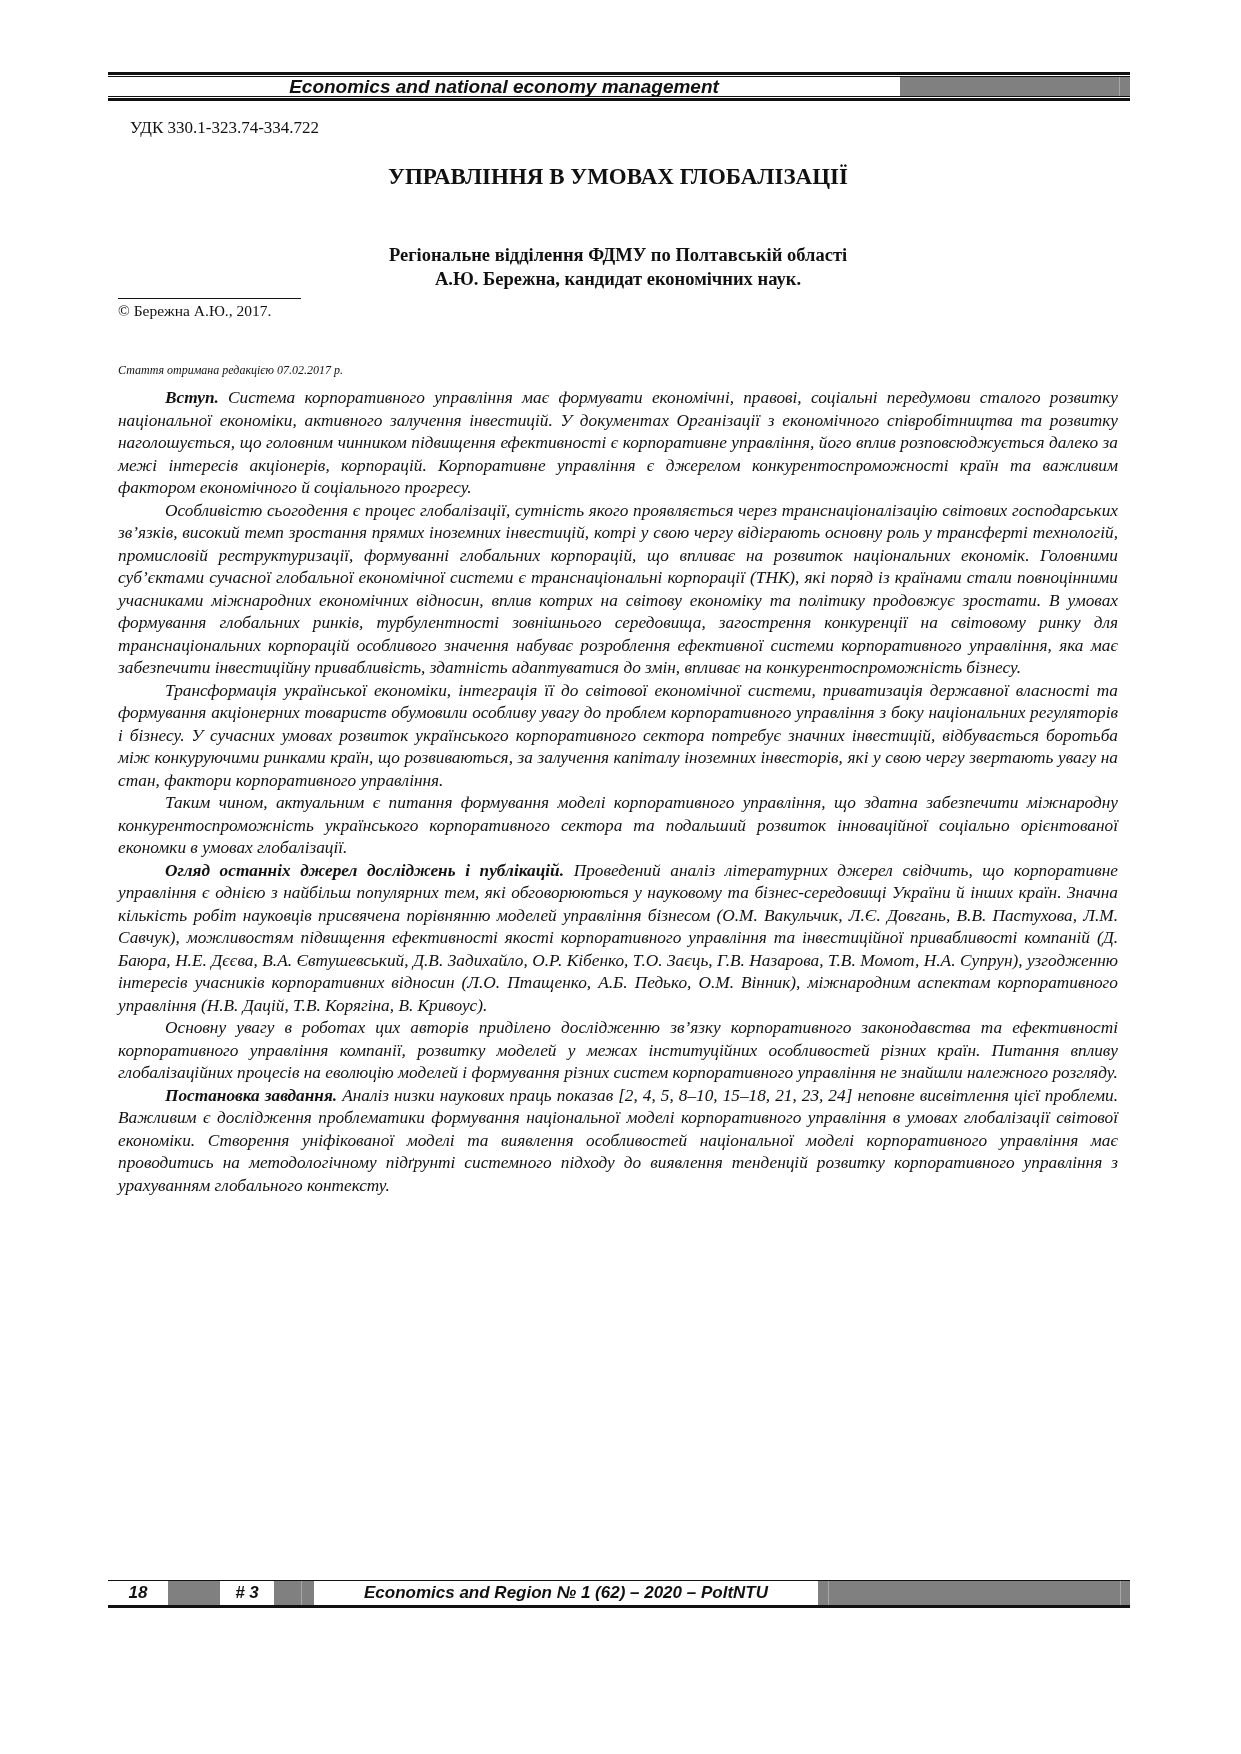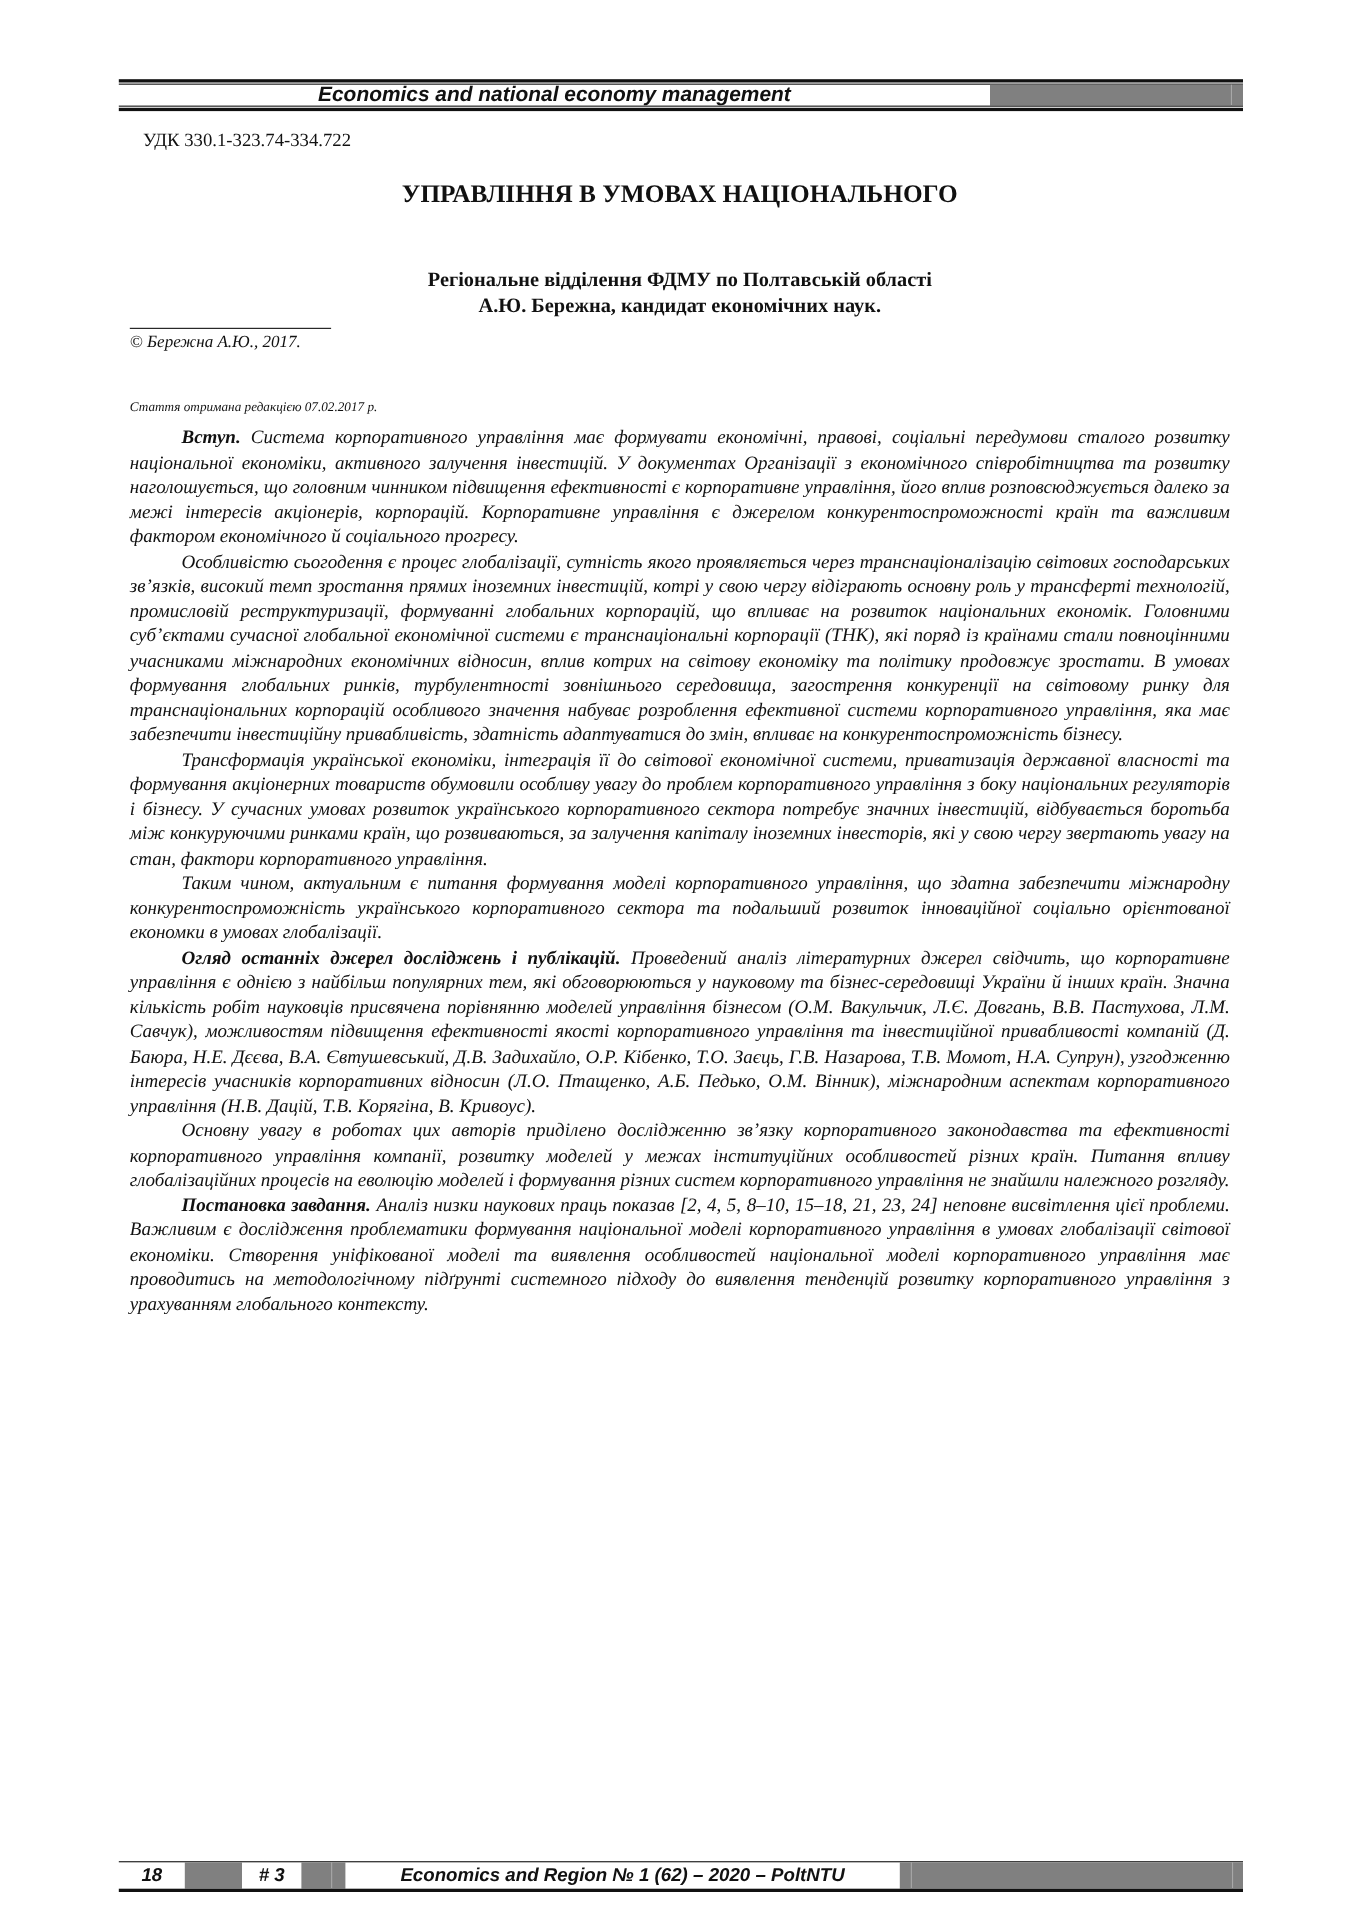--- a/index.html
+++ b/index.html
@@ -18,29 +18,29 @@
     .hdr .grey .tick { position: absolute; right: 10px; top: 0; width: 1px; height: 19px; background: #a8a8a8; }
 
     
     .serif { font-family: "Liberation Serif", serif; }
     .udk { position: absolute; left: 118px; top: 118px; font-size: 17px; margin-left: 12px; }
     .title-block { position: absolute; left: 118px; top: 163px; width: 1000px; text-align: center;
       font-weight: bold; font-size: 23px; line-height: 27px; }
     .author-block { position: absolute; left: 118px; top: 243px; width: 1000px; text-align: center;
       font-weight: bold; font-size: 18.5px; line-height: 24px; }
     .fn-rule { position: absolute; left: 118px; top: 298px; width: 183px; height: 1px; background: #111; }
-    .copyright { position: absolute; left: 118px; top: 302px; font-style: italic; font-size: 15.5px; }
+    .copyright { position: absolute; left: 118px; top: 302px; font-size: 15.5px; }
     .received { position: absolute; left: 118px; top: 343px; font-style: italic; font-size: 12px; margin-top: 20px; }
 
     .body-text { position: absolute; left: 118px; top: 387px; width: 1000px; font-size: 17.3px; line-height: 22.5px; }
     .body-text p { margin: 0; text-indent: 47px; text-align: justify; font-style: italic; }
     .body-text p b { font-weight: bold; }
 
     
-    .ftr { position: absolute; left: 108px; top: 1692px; width: 1022px; height: 30px; }
+    .ftr { position: absolute; left: 108px; top: 1580px; width: 1022px; height: 30px; }
     .ftr .rule-top { position: absolute; left: 0; top: 0; width: 100%; height: 1px; background: #111; }
     .ftr .rule-bot { position: absolute; left: 0; top: 25px; width: 100%; height: 3px; background: #111; }
     .ftr .cell { position: absolute; top: 1px; height: 24px; font-family: "Liberation Sans", sans-serif;
       font-weight: bold; font-style: italic; font-size: 17px; line-height: 24px; text-align: center; }
     .ftr .grey { background: #808080; }
     .ftr .tick { position: absolute; top: 1px; width: 1px; height: 24px; background: #a8a8a8; }
   </style>
 </head>
 <body>
 
@@ -53,21 +53,21 @@
     <div class="grey">
         <div class="tick"></div>
       </div>
     <div class="rule-bot1"></div>
     <div class="rule-bot2"></div>
   </div>
 
   <div class="udk serif">УДК 330.1-323.74-334.722</div>
 
   <div class="title-block serif">
-    <div>УПРАВЛІННЯ В УМОВАХ НАЦІОНАЛЬНОГО</div>
+    <div>УПРАВЛІННЯ В УМОВАХ ГЛОБАЛІЗАЦІЇ</div>
   </div>
 
   <div class="author-block serif">
     <div>Регіональне відділення ФДМУ по Полтавській області</div>
     <div>А.Ю. Бережна, кандидат економічних наук.</div>
   </div>
 
   <div class="fn-rule"></div>
   <div class="copyright serif">© Бережна А.Ю., 2017.</div>
   <div class="received serif">Стаття отримана редакцією 07.02.2017 р.</div>

